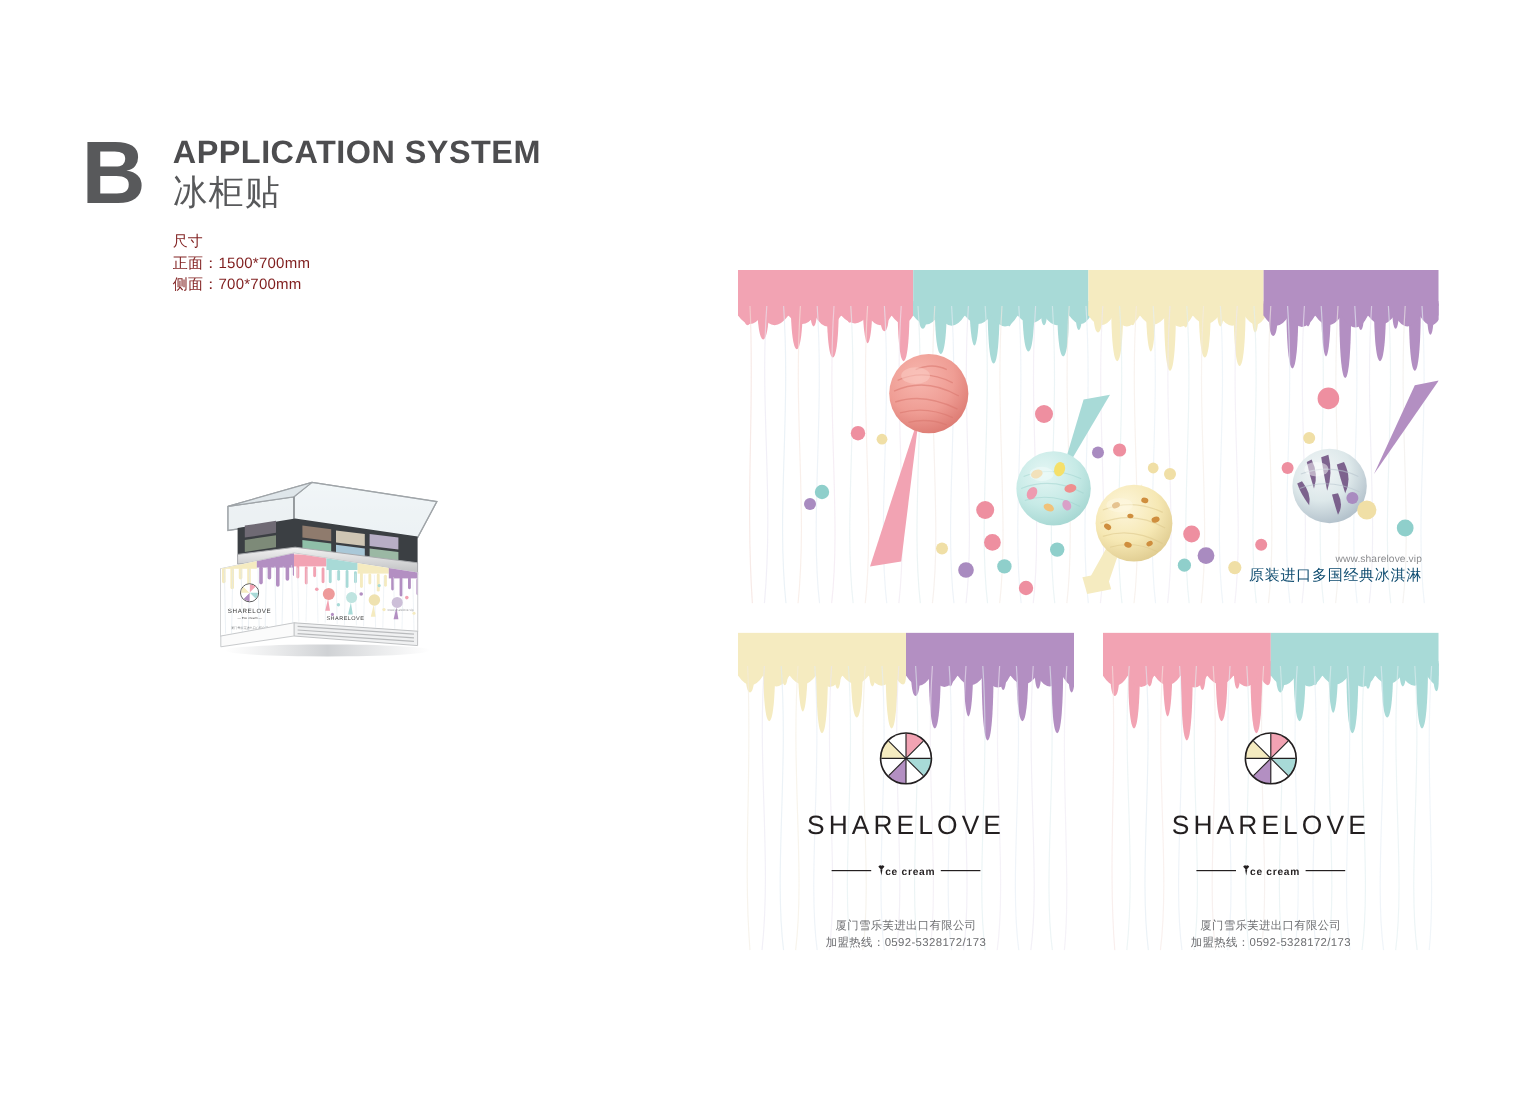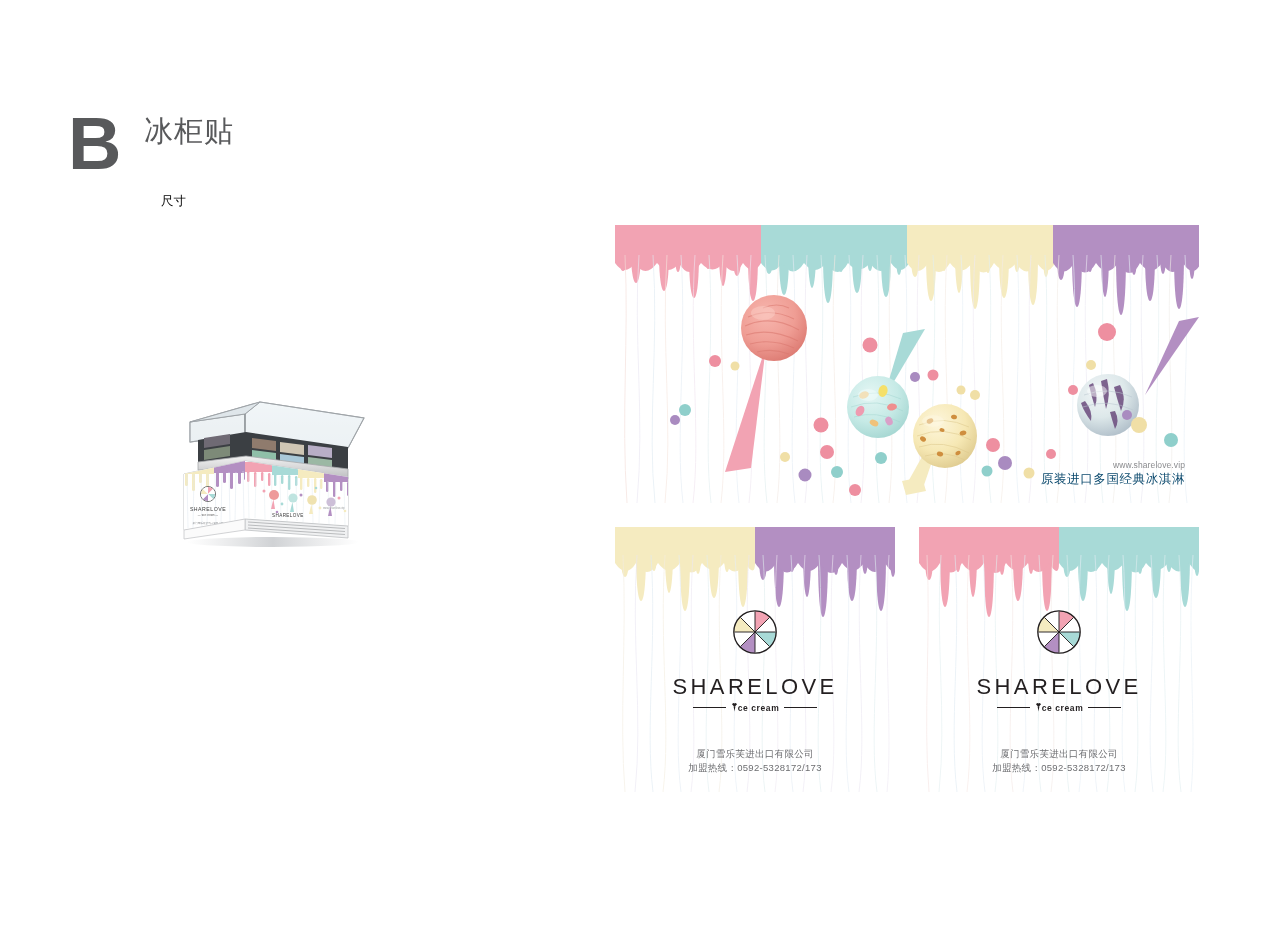--- a/index.html
+++ b/index.html
@@ -19,21 +19,21 @@
   }
   #header-texts{position:absolute;left:76px;top:0;width:440px;}
   #header-title{
     font-family:"Liberation Sans",sans-serif;font-weight:bold;
     font-size:27px;line-height:30px;letter-spacing:0.4px;color:#4d4d4f;
     white-space:nowrap;
   }
   #header-subtitle{
     font-size:29px;line-height:30px;color:#58595b;margin-top:4px;letter-spacing:1px;
   }
-  #spec-block{position:absolute;left:93px;top:80px;width:300px;color:#000000;}
+  #spec-block{position:absolute;left:76px;top:80px;width:300px;color:#7f1d1d;}
   #spec-block .spec-line{font-size:12.5px;line-height:18px;letter-spacing:0.2px;white-space:nowrap;}
   #spec-block .spec-label{font-size:12.5px;line-height:18px;}
 
   
   #fridge{position:absolute;left:168px;top:378px;width:220px;height:170px;}
   #fridge svg{display:block;}
 
   
   .panel{position:absolute;background:#fff;overflow:hidden;}
   #panel-front{left:615px;top:225px;width:584px;height:278px;}
@@ -58,36 +58,39 @@
   #front-url{font-size:8.5px;line-height:11px;letter-spacing:0.1px;color:#8a8b8e;}
   #front-cn{font-size:12.5px;line-height:16px;letter-spacing:0.6px;color:#0c4a6e;}
 
   
   .side-stack{position:absolute;left:0;right:0;display:flex;flex-direction:column;align-items:center;}
   .side-wheel{margin-bottom:16px;}
   .side-word{
     font-family:"Liberation Sans",sans-serif;font-size:22px;letter-spacing:3.4px;
     color:#231f20;line-height:24px;
   }
-  .side-sub{margin-top:3px;text-align:right;}
+  .side-sub{margin-top:20px;text-align:right;}
   .side-company{margin-top:34px;text-align:center;color:#6d6e71;}
   .side-company div{font-size:9.5px;line-height:14px;letter-spacing:0.3px;white-space:nowrap;}
 </style>
 </head>
 <body>
 
 <div class="page">
 
   <div id="header">
     <div id="section-letter">B</div>
     <div id="header-texts">
+      <div id="header-title">APPLICATION SYSTEM</div>
       <div id="header-subtitle">冰柜贴</div>
     </div>
     <div id="spec-block">
       <div class="spec-label">尺寸</div>
+      <div class="spec-line">正面：1500*700mm</div>
+      <div class="spec-line">侧面：700*700mm</div>
     </div>
   </div>
 
   <div id="fridge">
     <svg width="220" height="170" viewBox="0 0 220 170">
       <defs>
         <linearGradient id="glassG" x1="0" y1="0" x2="0" y2="1">
           <stop offset="0" stop-color="#f4f7f9" stop-opacity=".85"></stop>
           <stop offset="1" stop-color="#dde5ea" stop-opacity=".55"></stop>
         </linearGradient>

